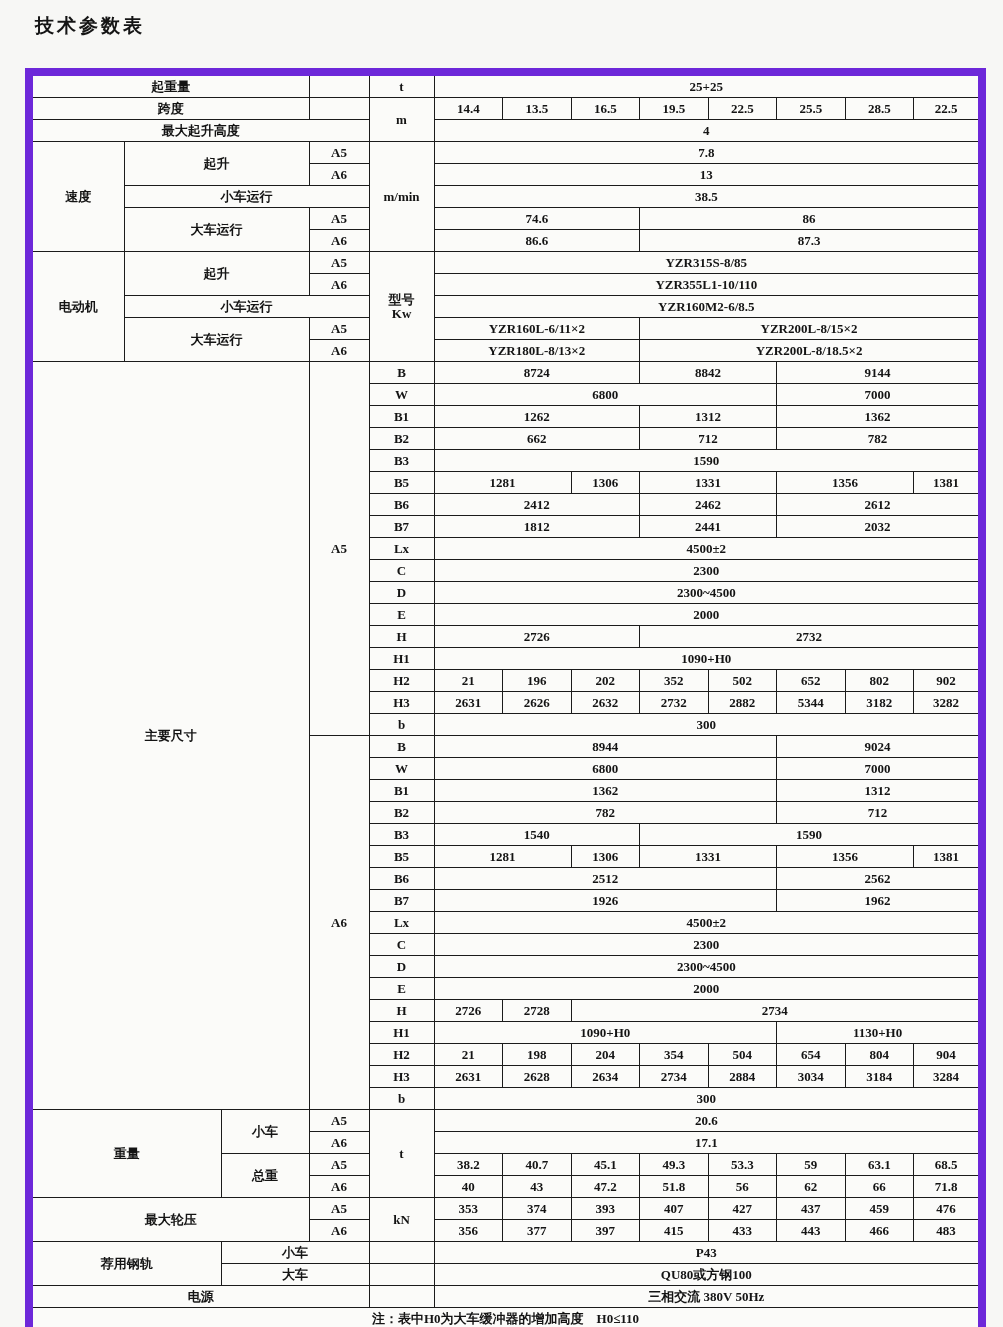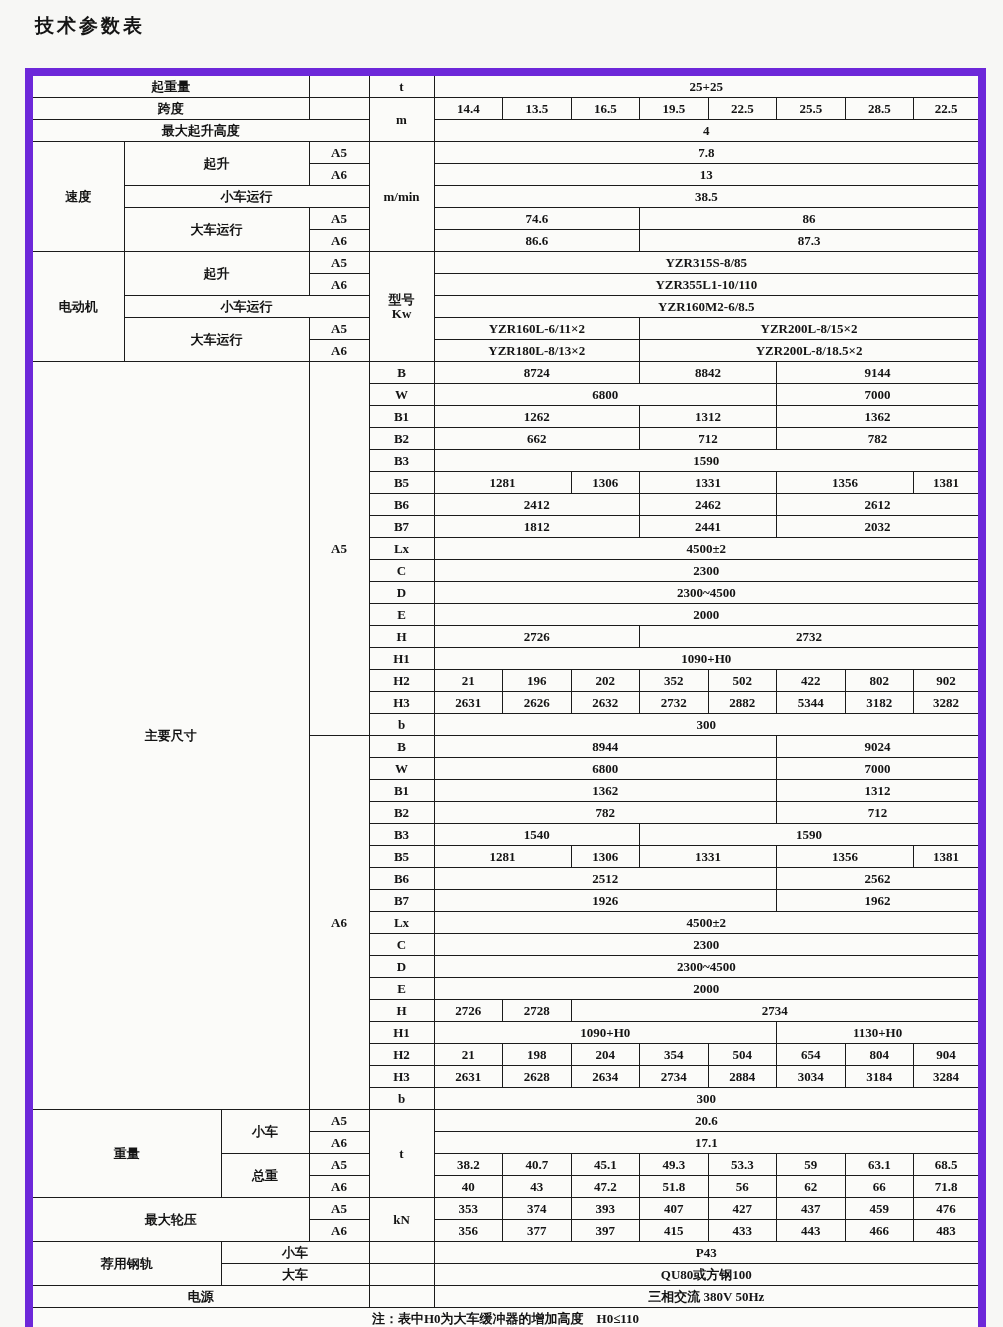--- a/index.html
+++ b/index.html
@@ -213,21 +213,21 @@
         <td>H1</td>
         <td colspan="8">1090+H0</td>
       </tr>
       <tr>
         <td>H2</td>
         <td>21</td>
         <td>196</td>
         <td>202</td>
         <td>352</td>
         <td>502</td>
-        <td>422</td>
+        <td>652</td>
         <td>802</td>
         <td>902</td>
       </tr>
       <tr>
         <td>H3</td>
         <td>2631</td>
         <td>2626</td>
         <td>2632</td>
         <td>2732</td>
         <td>2882</td>

